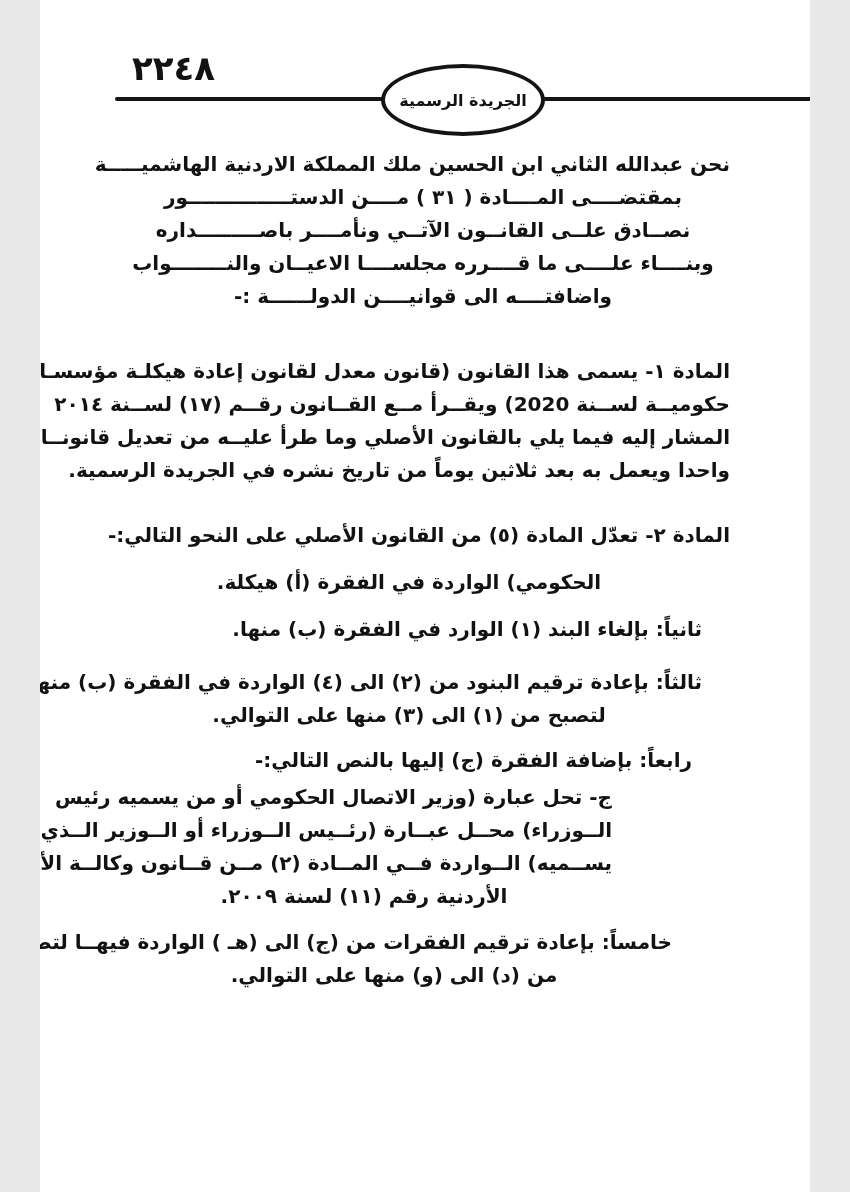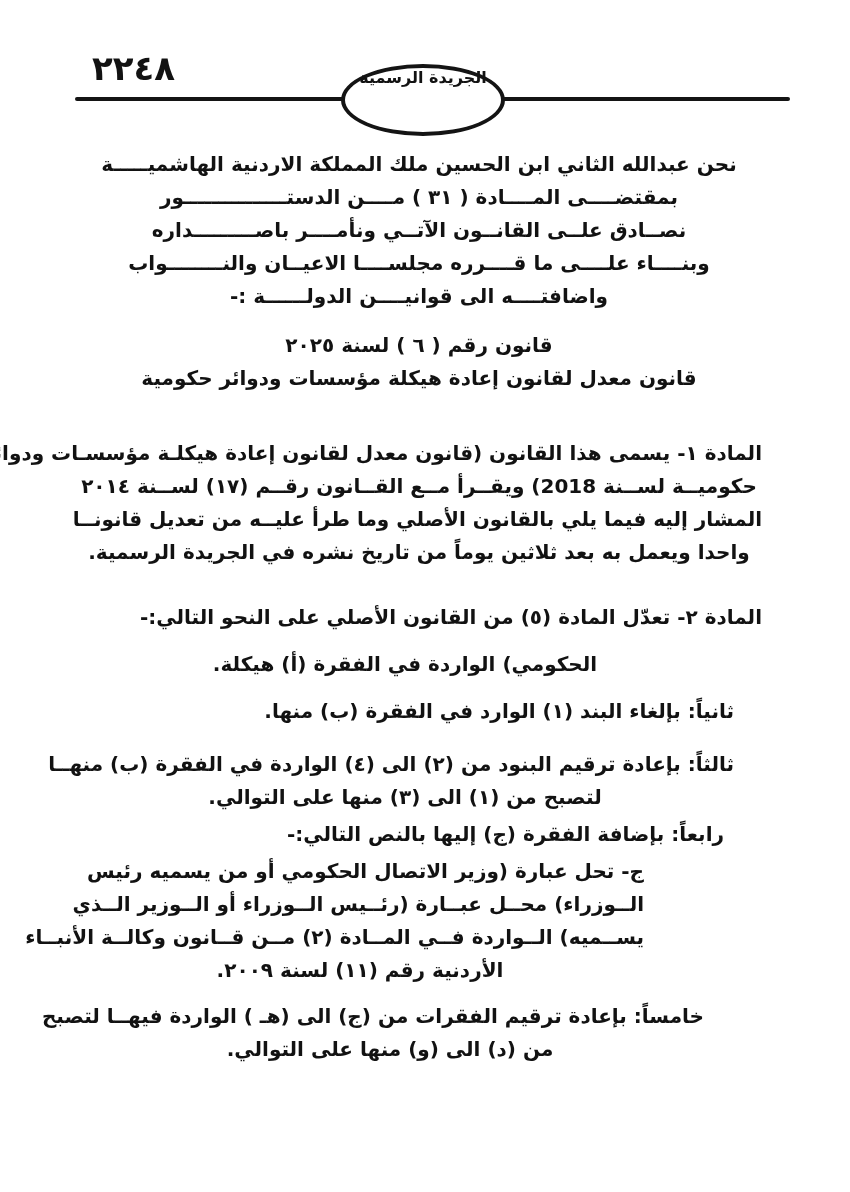--- a/index.html
+++ b/index.html
@@ -1,18 +1,18 @@
 <!DOCTYPE html>
 <html lang="ar" dir="rtl"><head>
 <meta charset="utf-8">
 <style>
   html,body { margin:0; padding:0; background:#e8e8e8; }
   .page {
     position:relative;
-    width:850px; height:1192px;
+    width:770px; height:1192px;
     margin:0 auto;
     background:#ffffff;
     color:#121212;
     font-family:"DejaVu Sans", sans-serif;
     direction:rtl;
     overflow:hidden;
   }
   
   .page-number {
     position:absolute;
@@ -30,48 +30,48 @@
     border-radius:2px;
   }
   .gazette-seal {
     position:absolute;
     top:64px; left:341px;
     width:164px; height:72px;
     box-sizing:border-box;
     background:#ffffff;
     border:4px solid #141414;
     border-radius:50%;
-    display:flex; justify-content:center;
+    display:flex; align-items:center; justify-content:center;
   }
   .gazette-seal .seal-text {
     font-size:16px;
     font-weight:bold;
     white-space:nowrap;
   }
   
   .content {
     position:absolute;
-    top:148px; right:88px; left:76px;
+    top:148px; right:80px; left:76px;
   }
   .ln {
     font-weight:bold;
     font-size:20px;
     line-height:33px;
     white-space:nowrap;
   }
   .r { text-align:right; }
   .c { text-align:center; }
   .sec-preamble { text-align:center; }
   .sec-title   { margin-top:16px; text-align:center; }
   .sec-a1      { margin-top:42px; }
   .sec-a2      { margin-top:32px; }
   .sec-first   { margin-top:14px; padding-right:28px; }
   .sec-second  { margin-top:14px; padding-right:28px; }
   .sec-third   { margin-top:20px; padding-right:28px; }
-  .sec-fourth  { margin-top:4px; padding-right:38px; }
+  .sec-fourth  { margin-top:12px; padding-right:38px; }
   .sec-j       { margin-top:4px; padding-right:118px; }
   .sec-fifth   { margin-top:13px; padding-right:58px; }
 </style>
 </head>
 <body>
 
 <div class="page">
 
   <div class="page-number">٢٢٤٨</div>
   <div class="header-rule"></div>
@@ -82,28 +82,24 @@
   <div class="content">
 
     <div class="sec-preamble">
       <div class="ln c">نحن عبدالله الثاني ابن الحسين ملك المملكة الاردنية الهاشميـــــة</div>
       <div class="ln c">بمقتضــــى المــــادة ( ٣١ )  مــــن الدستـــــــــــــــور</div>
       <div class="ln c">نصــادق علــى القانــون الآتــي ونأمــــر باصـــــــــداره</div>
       <div class="ln c">وبنــــاء علــــى ما قــــرره مجلســــا الاعيــان  والنــــــــواب</div>
       <div class="ln c">واضافتــــه الى قوانيــــن الدولــــــة :-</div>
     </div>
 
-    <div class="sec-title">
-      <div class="ln c">قانون رقم ( ٦ ) لسنة ٢٠٢٥</div>
-      <div class="ln c">قانون معدل لقانون إعادة هيكلة مؤسسات ودوائر حكومية</div>
-    </div>
 
     <div class="sec-a1">
       <div class="ln r">المادة ١- يسمى هذا القانون (قانون معدل لقانون إعادة هيكلـة مؤسسـات ودوائـر</div>
-      <div class="ln c">حكوميــة لســنة 2018) ويقــرأ مــع القــانون رقــم (١٧) لســنة ٢٠١٤</div>
+      <div class="ln c">حكوميــة لســنة 2020) ويقــرأ مــع القــانون رقــم (١٧) لســنة ٢٠١٤</div>
       <div class="ln c">المشار إليه فيما يلي بالقانون الأصلي وما طرأ عليــه من تعديل قانونــا</div>
       <div class="ln c">واحدا ويعمل به بعد ثلاثين يوماً من تاريخ نشره في الجريدة الرسمية.</div>
     </div>
 
     <div class="sec-a2">
       <div class="ln r">المادة ٢- تعدّل المادة (٥) من القانون الأصلي على النحو التالي:-</div>
     </div>
 
     <div class="sec-first">
       <div class="ln c">الحكومي) الواردة في الفقرة (أ) هيكلة.</div>

